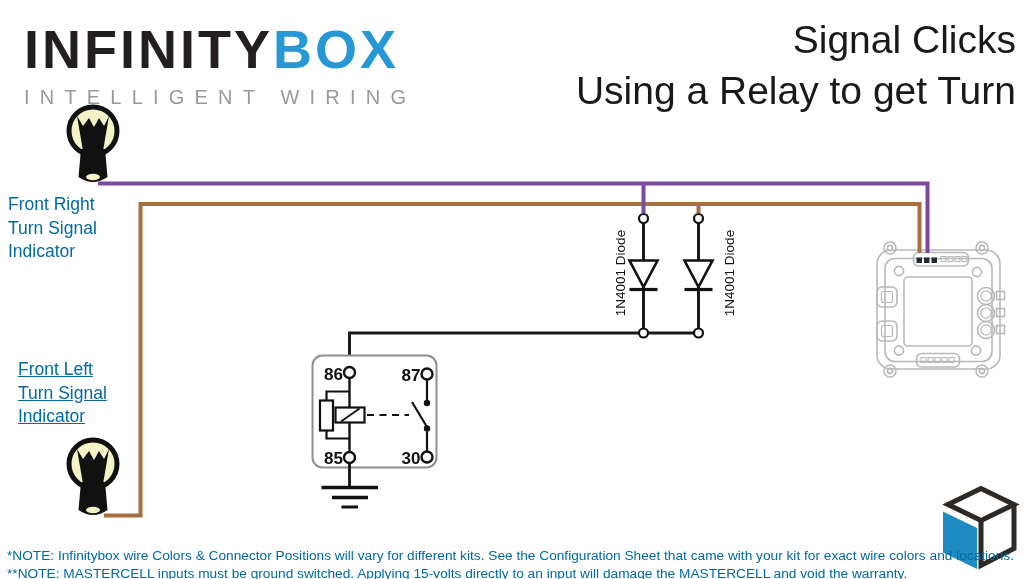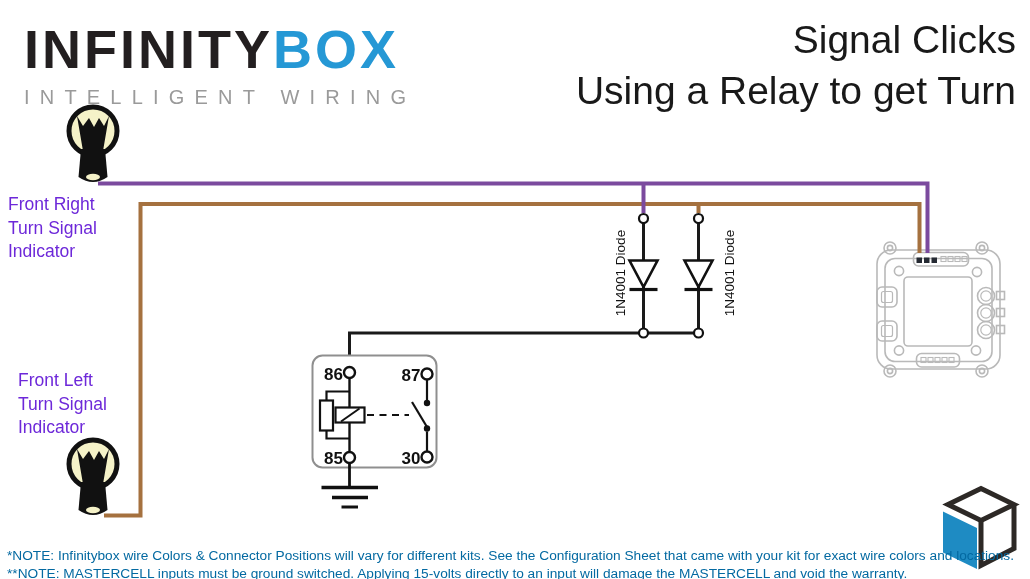--- a/index.html
+++ b/index.html
@@ -8,23 +8,23 @@
     font-family:"Liberation Sans",sans-serif;
   }
   
   .logo{position:absolute;left:24px;top:22px;}
   .brand{font-size:54px;font-weight:700;letter-spacing:3px;line-height:1;color:#231f20;white-space:nowrap;}
   .brand .blue{color:#2598d5;}
   .tagline{margin-top:10px;font-size:20px;letter-spacing:10.2px;color:#9a9a9a;white-space:nowrap;}
   
   .title{position:absolute;right:14px;top:14px;text-align:right;font-size:39px;line-height:51px;color:#191919;}
   
-  .ind-label{position:absolute;font-size:17.5px;line-height:23.5px;color:#6d28d9;}
+  .ind-label{position:absolute;font-size:17.5px;line-height:23.5px;color:#0369a1;}
   .ind-label.fr{left:8px;top:193px;}
-  .ind-label.fl{left:18px;top:369px;}
+  .ind-label.fl{left:18px;top:358px;text-decoration:underline;}
   
   .notes{position:absolute;left:7px;top:547px;font-size:13.7px;line-height:17.6px;color:#0369a1;white-space:nowrap;}
   
   svg.art{position:absolute;left:0;top:0;}
   svg text{font-family:"Liberation Sans",sans-serif;fill:#111;}
   .pin{font-size:17px;font-weight:bold;}
   .dlabel{font-size:13.5px;}
 </style>
 </head>
 <body>

